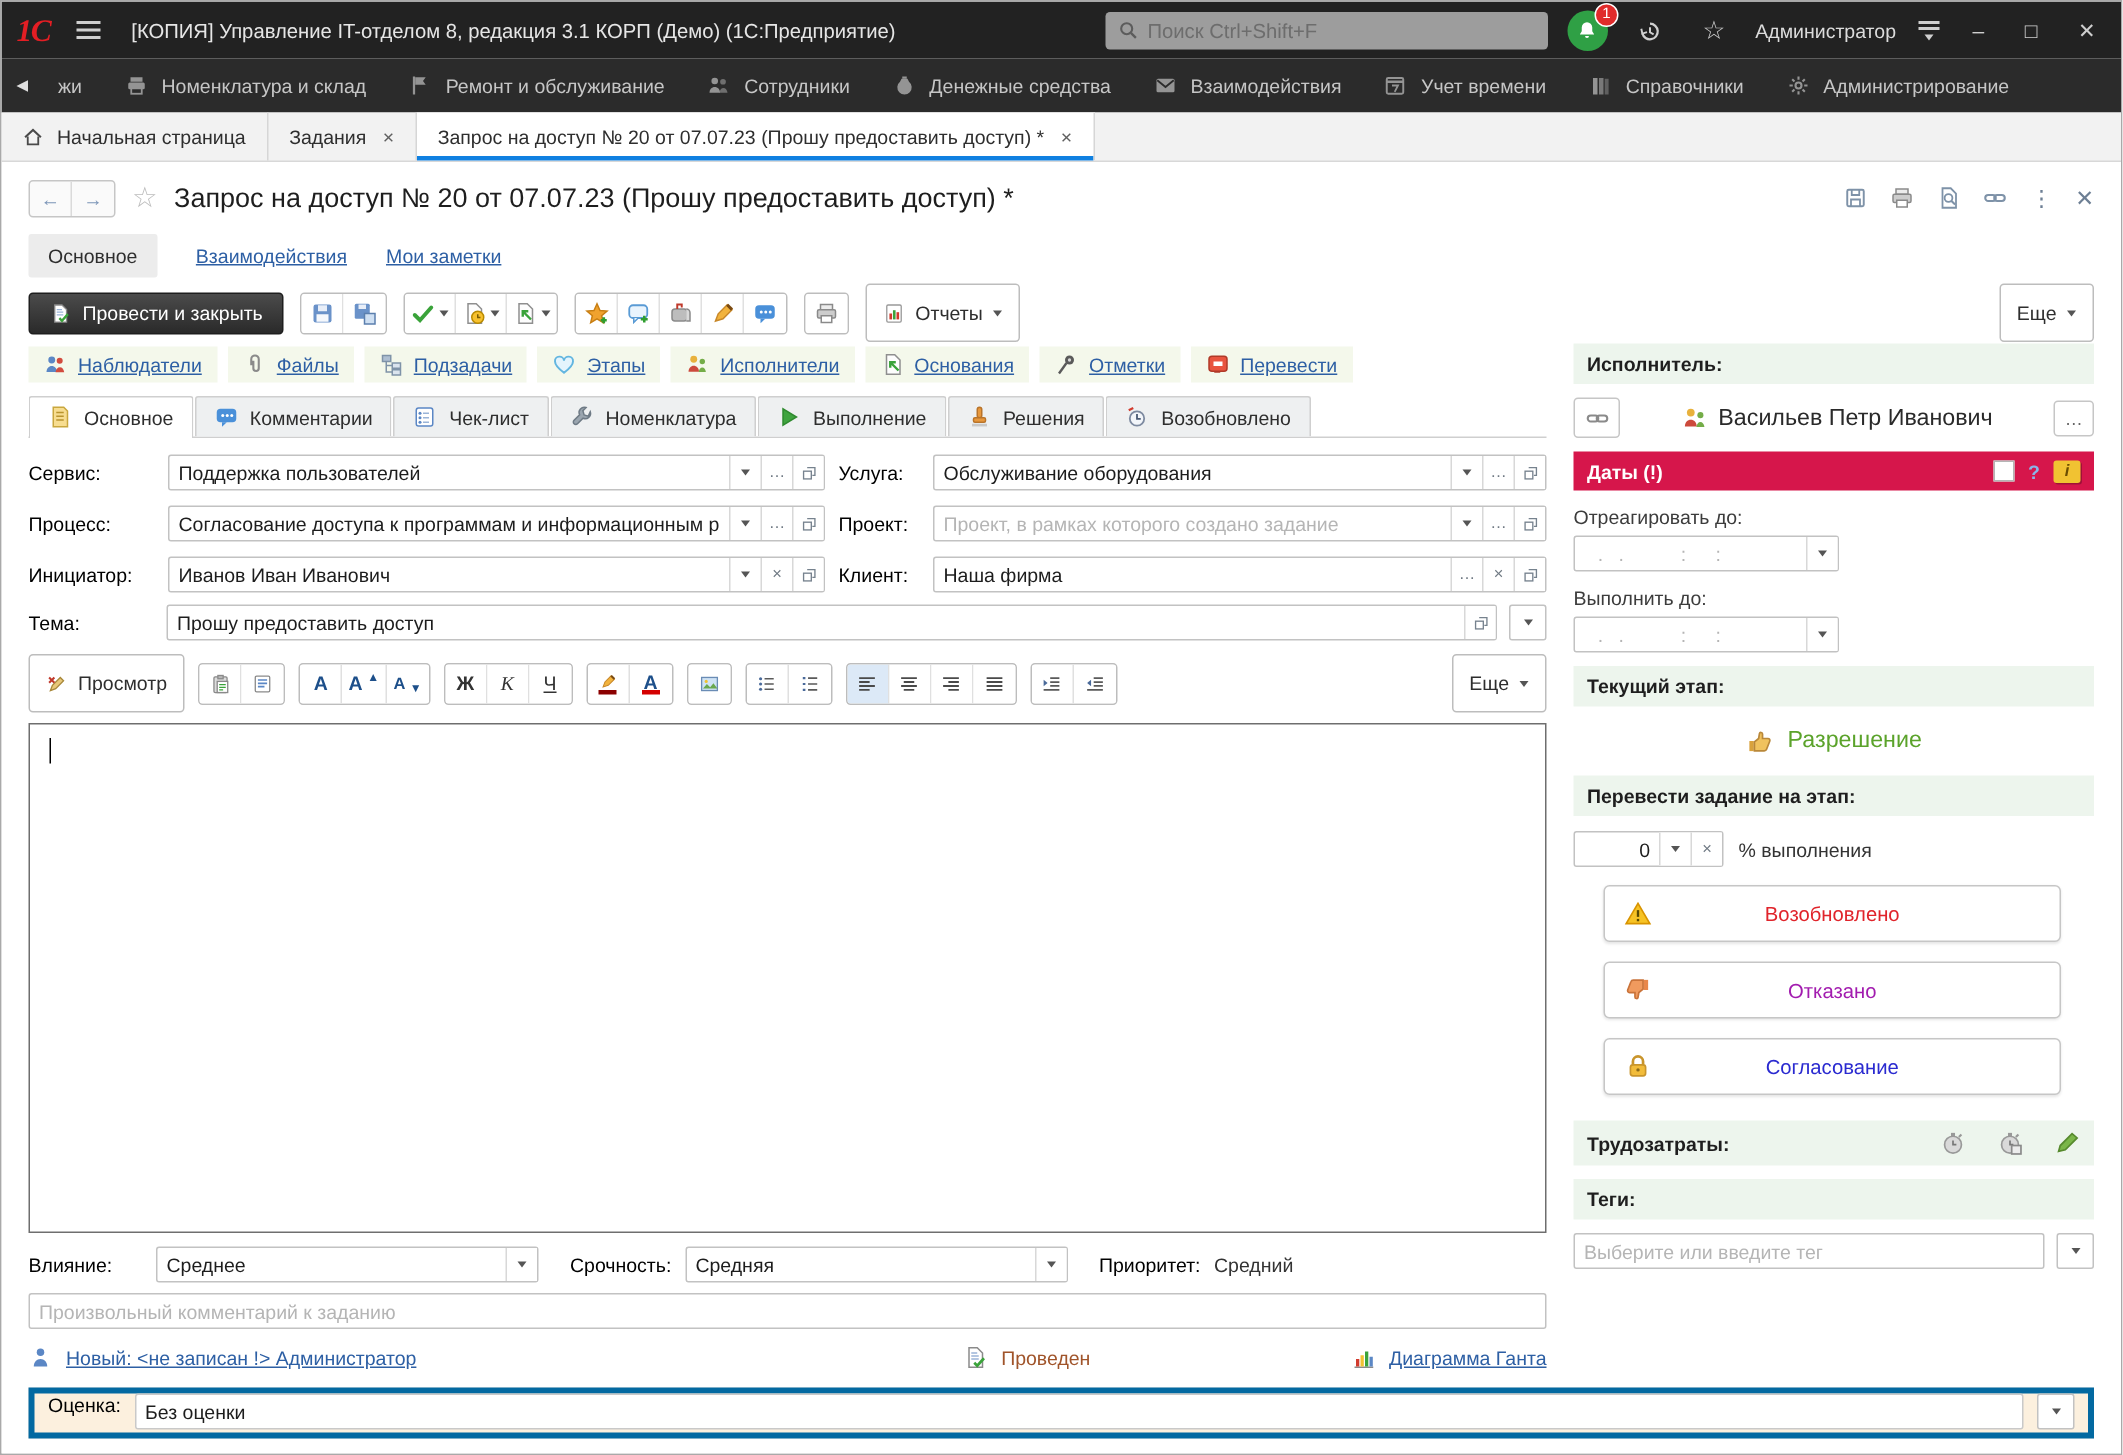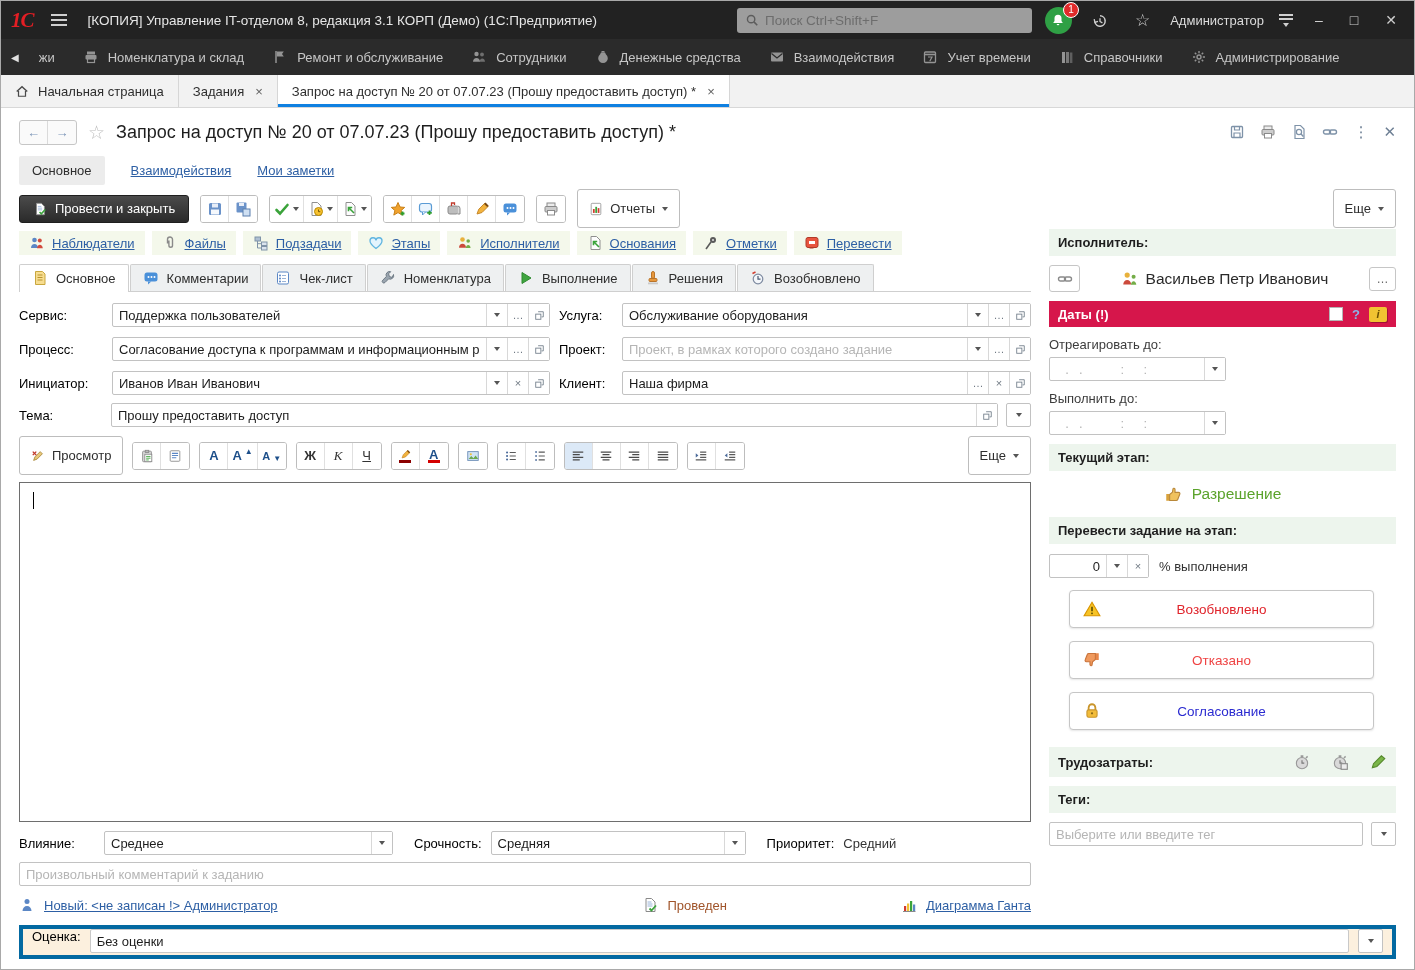--- a/index.html
+++ b/index.html
@@ -100,21 +100,21 @@
 .ibox{background:#f1c232;color:#6b4e00;width:18px;height:15px;border-radius:2px;font-size:11px;font-weight:bold;display:flex;align-items:center;justify-content:center;box-shadow:1px 1px 0 rgba(0,0,0,.25);cursor:pointer;font-style:italic}
 .dlbl{margin:10px 0 5px;color:#3c3c3c;flex:none}
 .dfld{width:177px;flex:none}
 .dfld input{color:#9a9a9a;letter-spacing:1px}
 .stage{display:flex;align-items:center;justify-content:center;gap:10px;height:46px;font-size:15.5px;color:#5ba32b;flex:none}
 .prow{display:flex;align-items:center;gap:10px;margin:10px 0 12px;flex:none}
 .pfld{width:100px;flex:none}
 .pfld input{text-align:right}
 .sbtn{position:relative;display:flex;align-items:center;justify-content:center;height:38px;border:1px solid #c6c6c6;border-radius:4px;background:#fff;margin:0 22px 13px 20px;box-shadow:0 1px 2px rgba(0,0,0,.1);cursor:pointer;font-size:13.5px;flex:none}
 .sbtn .ic{position:absolute;left:13px}
-.red{color:#e0242b}.grayt{color:#ef4444}.bluet{color:#2a2ad0}
+.red{color:#e0242b}.grayt{color:#a21caf}.bluet{color:#2a2ad0}
 .laborhdr{display:flex;align-items:center;gap:20px;margin-top:4px}
 .laborhdr .sp1{flex:1}
 .mt8{margin-top:9px}
 .hide{position:absolute;width:0;height:0;overflow:hidden}
 </style>
 </head>
 <body>
 
 <svg class="hide">
 <defs>
@@ -941,21 +941,21 @@
               <span class="dar"></span>
             </span>
         </div>
 
         <div class="edtxt">
           <span class="caret"></span>
         </div>
 
         <div class="brow">
           <span class="flabel" style="width:76px;flex:none">Влияние:</span>
-          <span class="fld" style="width:289px">
+          <span class="fld" style="width:255px">
             <input value="Среднее" style="">
             <span class="seg">
                 <span class="dar"></span>
               </span>
           </span>
           <span class="flabel" style="margin-left:12px">Срочность:</span>
           <span class="fld" style="width:255px">
             <input value="Средняя" style="">
             <span class="seg">
                 <span class="dar"></span>

